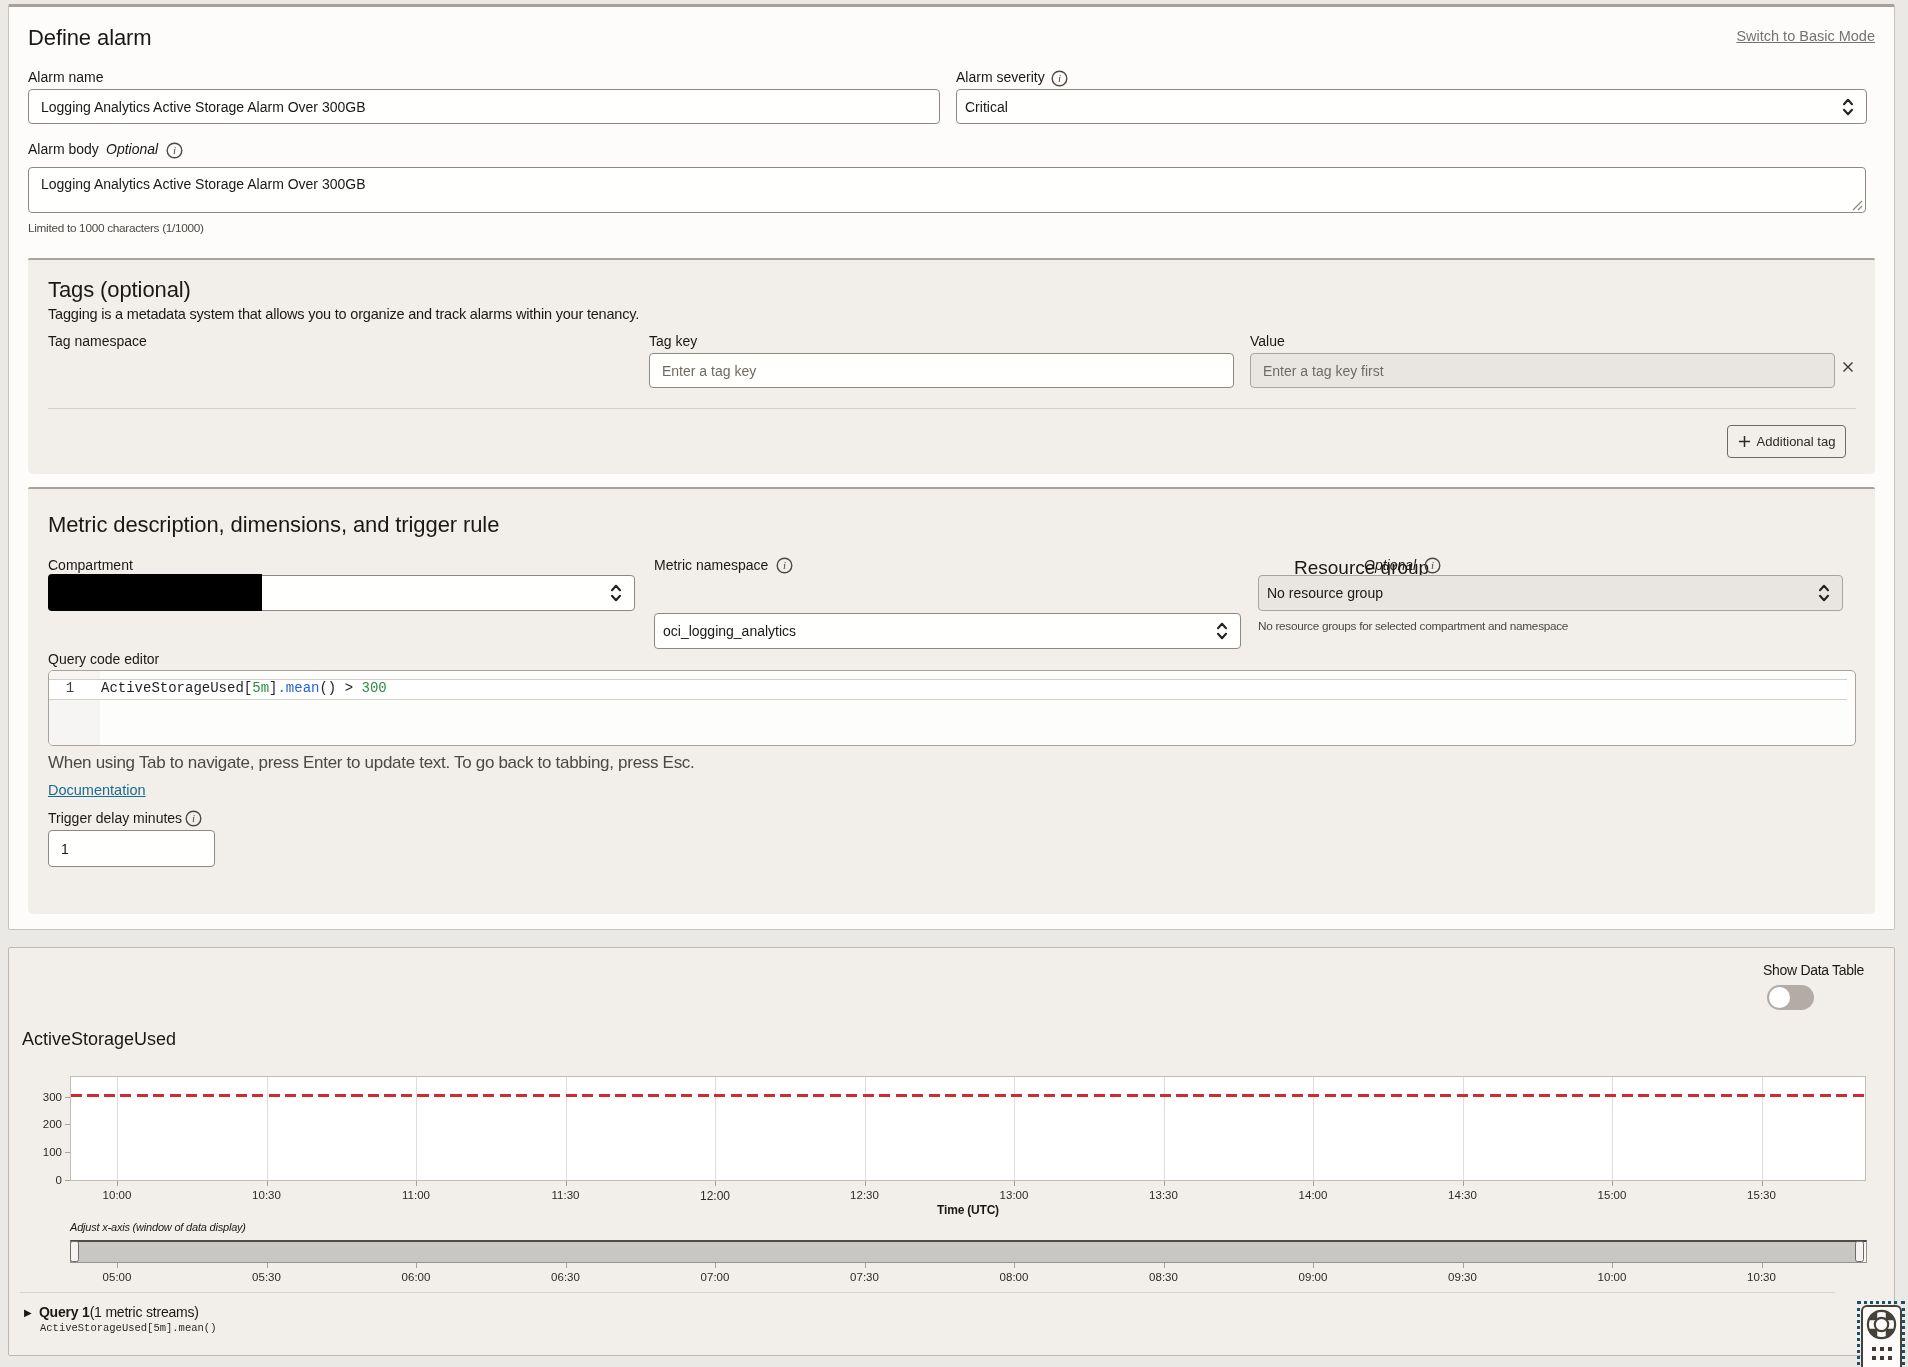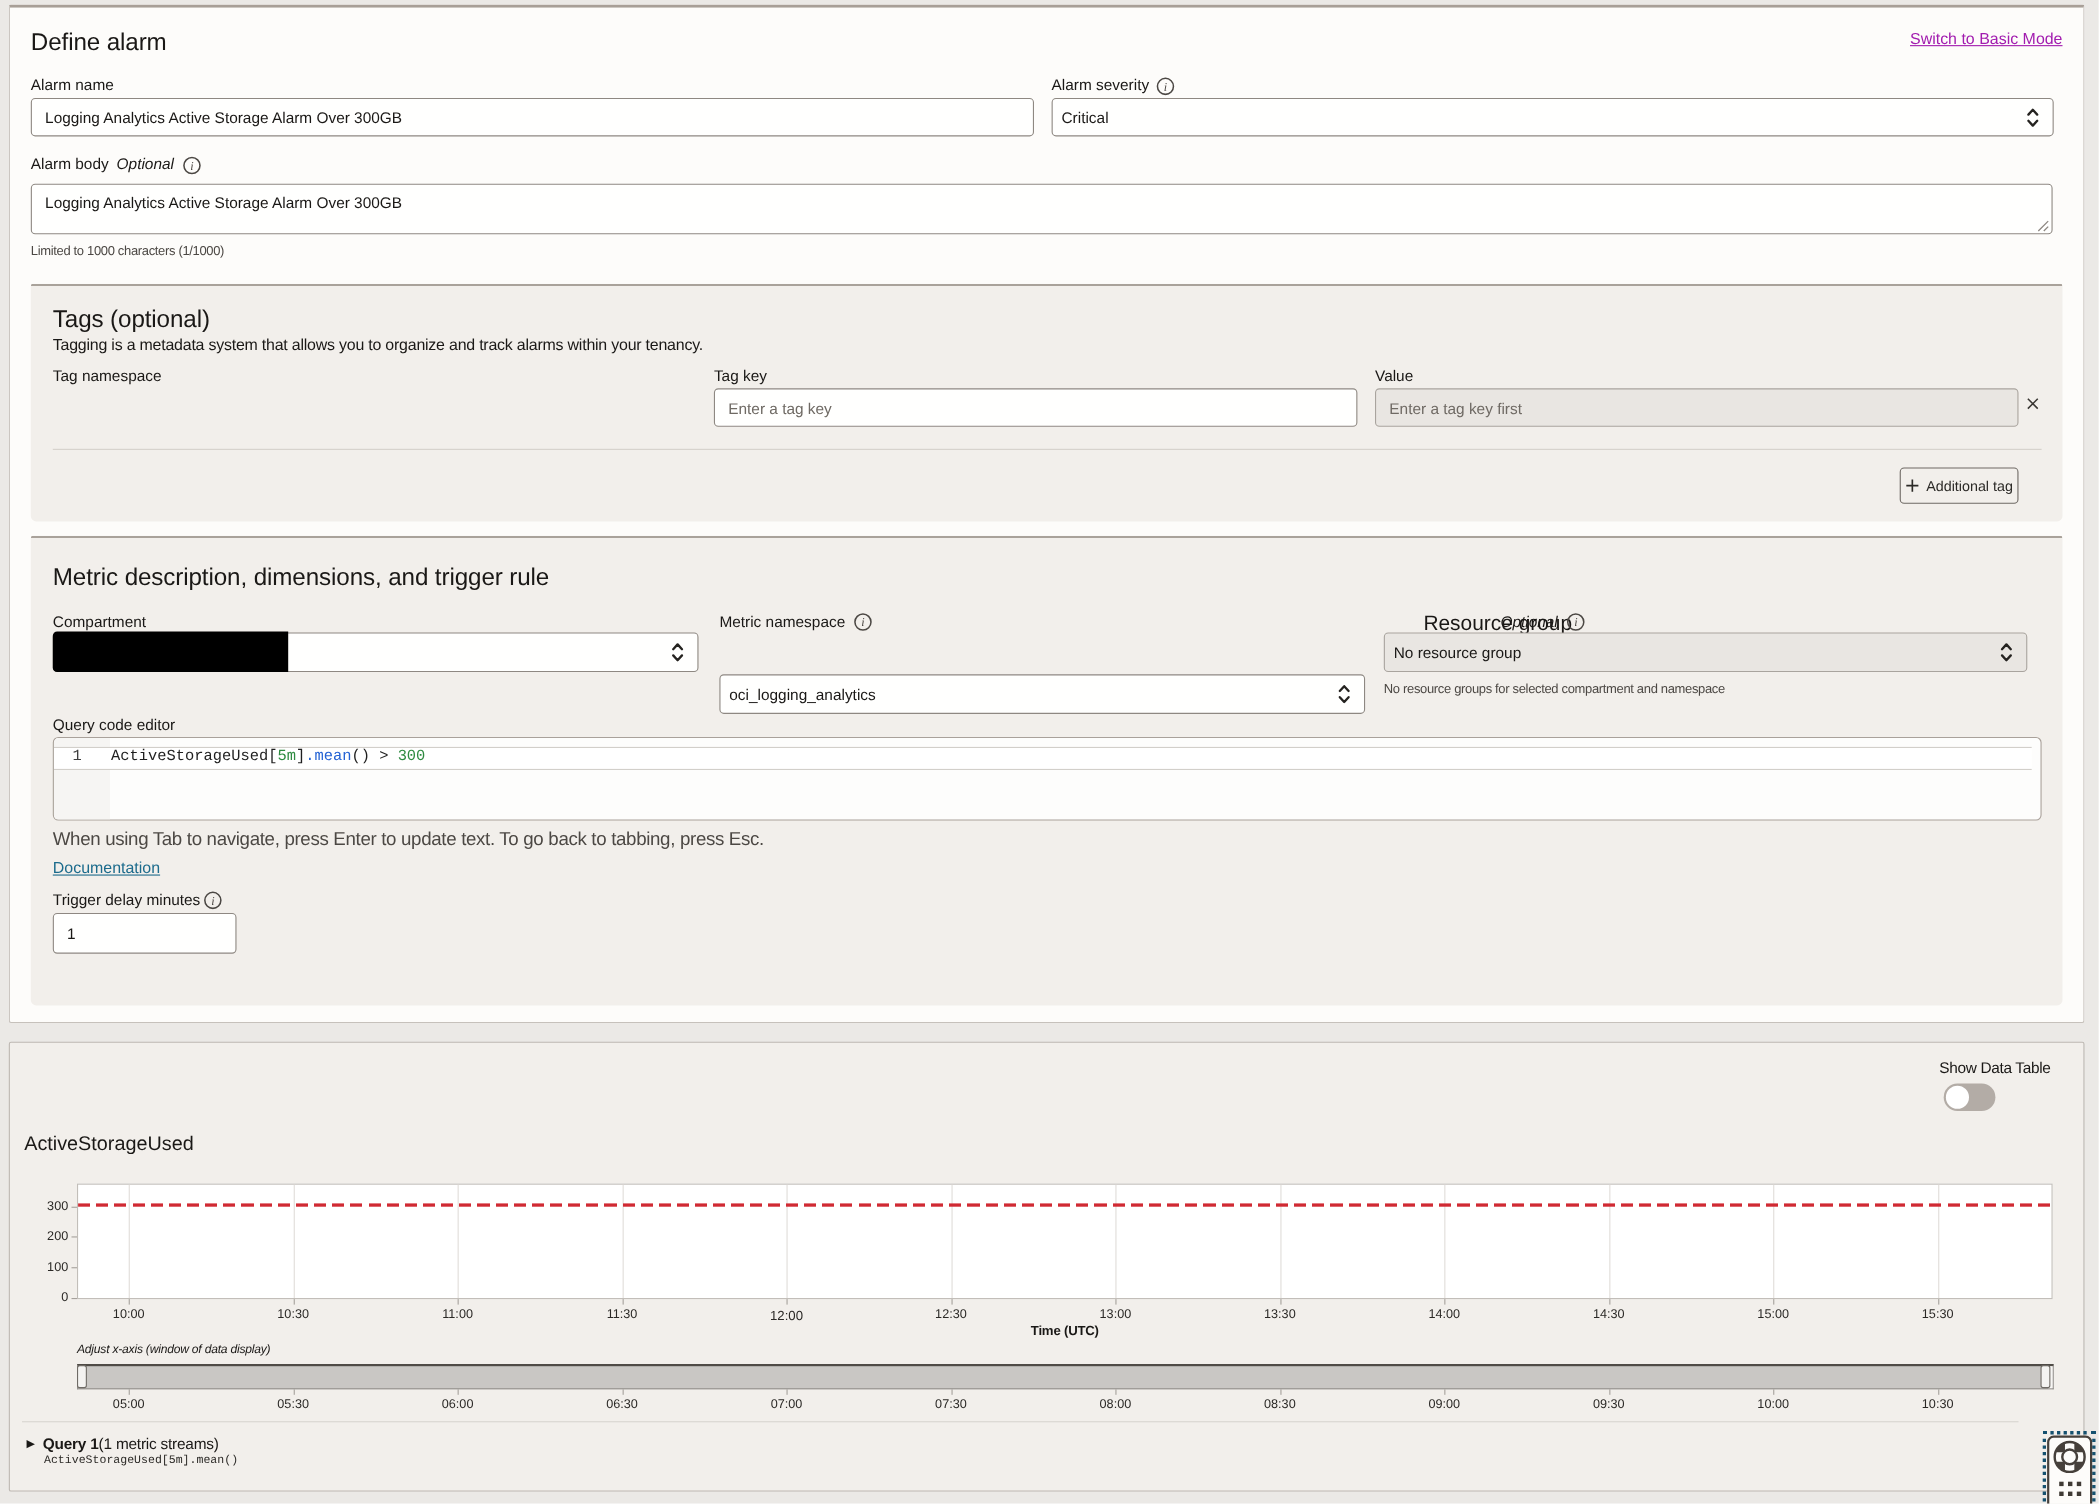--- a/index.html
+++ b/index.html
@@ -21,21 +21,21 @@
 .chev{position:absolute;right:11px;top:50%;transform:translateY(-50%);}
 .mono{font-family:"Liberation Mono",monospace;}
 </style>
 </head>
 <body>
 <div id="page">
 <div class="card1"></div>
 <div class="card2"></div>
 
 <div class="abs h1" style="left:28px;top:25px;">Define alarm</div>
-<div class="abs" style="top:28px;right:33px;font-size:14.5px;text-decoration:underline;color:#a21caf;">Switch to Basic Mode</div>
+<div class="abs" style="top:28px;right:33px;font-size:14.5px;text-decoration:underline;color:#737373;">Switch to Basic Mode</div>
 <div class="abs lbl" style="left:28px;top:69px;">Alarm name</div>
 <div class="inp" style="left:28px;top:89px;width:912px;height:35px;">Logging Analytics Active Storage Alarm Over 300GB</div>
 <div class="abs lbl" style="left:956px;top:69px;">Alarm severity</div>
 <svg class="abs" style="left:1051px;top:70px;" width="17" height="17" viewBox="0 0 17 17">
       <circle cx="8.5" cy="8.5" r="7.3" fill="none" stroke="#4c4844" stroke-width="1.4"></circle>
       <text x="8.6" y="12.3" font-size="11" font-style="italic" font-family="Liberation Serif" text-anchor="middle" fill="#4c4844">i</text>
     </svg>
 <div class="inp sel" style="left:956px;top:89px;width:911px;height:35px;">Critical<svg class="chev" width="14" height="24" viewBox="0 0 14 24">
         <path d="M3 9.2 L7 4.8 L11 9.2" fill="none" stroke="#252320" stroke-width="2.1" stroke-linecap="round" stroke-linejoin="round"></path>
         <path d="M3 14.8 L7 19.2 L11 14.8" fill="none" stroke="#252320" stroke-width="2.1" stroke-linecap="round" stroke-linejoin="round"></path>
@@ -61,21 +61,21 @@
 <div class="inp" style="left:649px;top:353px;width:585px;height:35px;">
       <span class="ph">Enter a tag key</span>
     </div>
 <div class="inp dis" style="left:1250px;top:353px;width:585px;height:35px;">
       <span class="ph">Enter a tag key first</span>
     </div>
 <svg class="abs" style="left:1842px;top:361px;" width="12" height="12" viewBox="0 0 12 12">
       <path d="M1.5 1.5 L10.5 10.5 M10.5 1.5 L1.5 10.5" stroke="#3a3733" stroke-width="1.4" fill="none"></path>
     </svg>
 <div class="abs" style="left:48px;top:408px;width:1808px;height:1px;background:#d4d0ca;"></div>
-<div class="abs" style="left:1727px;top:425px;width:108px;height:33px;border:1px solid #6e6964;border-radius:4px;box-sizing:border-box;display:flex;align-items:center;justify-content:center;font-size:13px;color:#2b2926;"><svg width="13" height="13" viewBox="0 0 13 13" style="margin-right:6px;">
+<div class="abs" style="left:1727px;top:425px;width:119px;height:33px;border:1px solid #6e6964;border-radius:4px;box-sizing:border-box;display:flex;align-items:center;justify-content:center;font-size:13px;color:#2b2926;"><svg width="13" height="13" viewBox="0 0 13 13" style="margin-right:6px;">
         <path d="M6.5 1 V12 M1 6.5 H12" stroke="#2b2926" stroke-width="1.5"></path>
       </svg>Additional tag</div>
 
 <div class="sect" style="top:487px;height:425px;"></div>
 <div class="abs h1" style="left:48px;top:512px;">Metric description, dimensions, and trigger rule</div>
 <div class="abs lbl" style="left:48px;top:557px;font-size:14px;">Compartment</div>
 <div class="abs lbl" style="left:654px;top:557px;font-size:14px;">Metric namespace</div>
 <svg class="abs" style="left:776px;top:557px;" width="17" height="17" viewBox="0 0 17 17">
       <circle cx="8.5" cy="8.5" r="7.3" fill="none" stroke="#4c4844" stroke-width="1.4"></circle>
       <text x="8.6" y="12.3" font-size="11" font-style="italic" font-family="Liberation Serif" text-anchor="middle" fill="#4c4844">i</text>

